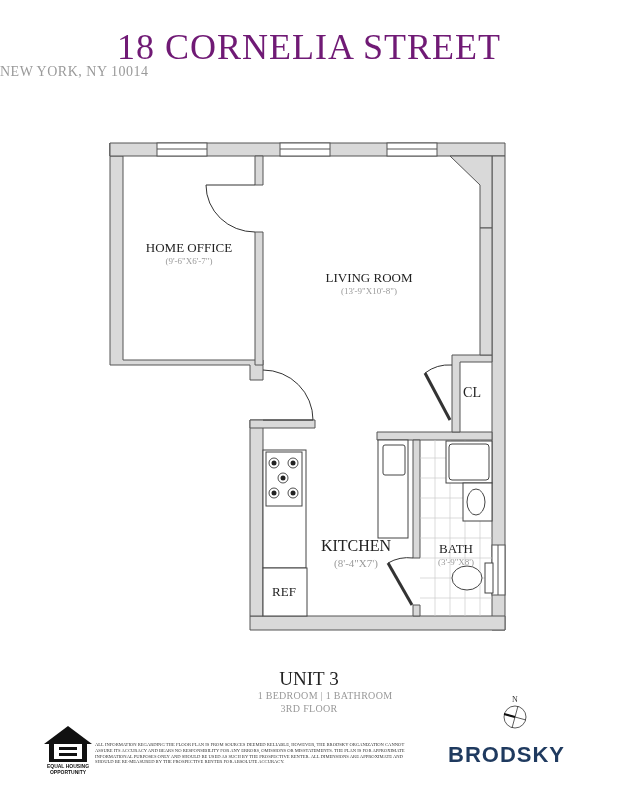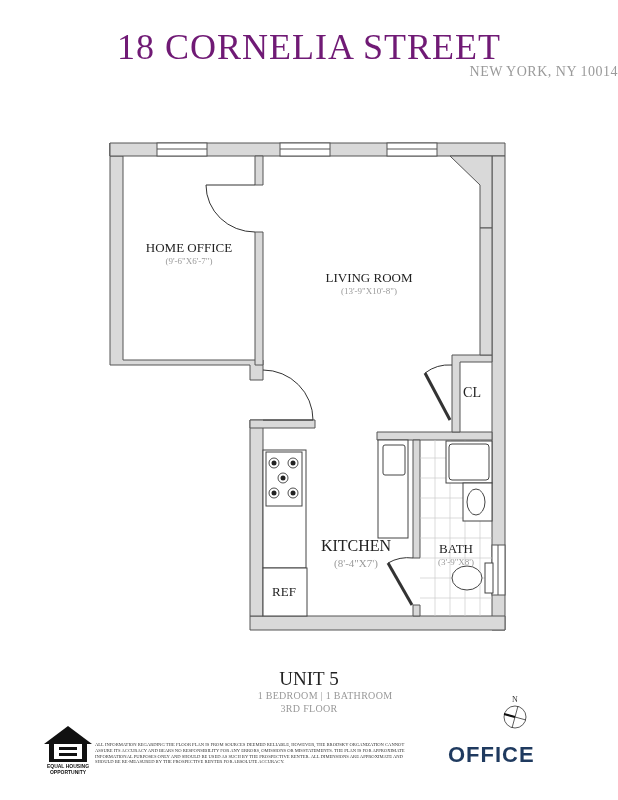--- a/index.html
+++ b/index.html
@@ -1,18 +1,18 @@
 <!DOCTYPE html>
 <html><head>
   <meta charset="utf-8">
   <style>
     html, body { margin:0; padding:0; background:#ffffff; }
     body { width:618px; height:800px; position:relative; overflow:hidden; font-family:"Liberation Serif", serif; }
     .title { position:absolute; left:0; width:618px; top:26px; text-align:center; font-size:36px; letter-spacing:1px; color:#701a75; font-family:"Liberation Serif", serif; }
-    .subtitle { position:absolute; left:0; width:618px; top:64px; text-align:right; font-size:14px; letter-spacing:0.5px; color:#9a9a9a; font-family:"Liberation Serif", serif; }
+    .subtitle { position:absolute; left:0; width:618px; top:64px; text-align:left; font-size:14px; letter-spacing:0.5px; color:#9a9a9a; font-family:"Liberation Serif", serif; }
     #plan { position:absolute; left:0; top:0; }
     .unit { position:absolute; left:0; width:618px; top:668px; text-align:center; font-size:19px; color:#222; }
     .unit-info { position:absolute; left:0; width:618px; text-align:center; font-size:10px; color:#999; letter-spacing:0.3px; }
     .disclaimer { position:absolute; left:95px; top:742px; width:325px; font-size:4.6px; line-height:5.8px; color:#333; text-transform:uppercase; font-family:"Liberation Serif", serif; }
     .brand { position:absolute; left:448px; top:742px; font-family:"Liberation Sans", sans-serif; font-weight:bold; font-size:22px; color:#1f3a5f; letter-spacing:1px; }
     .eho { position:absolute; left:42px; top:724px; width:52px; height:52px; }
     .compass { position:absolute; left:500px; top:694px; width:30px; height:36px; }
     .room-label { font-family:"Liberation Serif", serif; fill:#222; }
     .room-dim { font-family:"Liberation Serif", serif; fill:#9a9a9a; }
   </style>
@@ -116,21 +116,21 @@
   <text class="room-label" x="369" y="282" font-size="13" text-anchor="middle">LIVING ROOM</text>
   <text class="room-dim" x="369" y="294" font-size="9" text-anchor="middle">(13'-9"X10'-8")</text>
   <text class="room-label" x="472" y="397" font-size="14" text-anchor="middle">CL</text>
   <text class="room-label" x="356" y="551" font-size="16" text-anchor="middle">KITCHEN</text>
   <text class="room-dim" x="356" y="567" font-size="11" text-anchor="middle">(8'-4"X7')</text>
   <text class="room-label" x="456" y="553" font-size="13" text-anchor="middle">BATH</text>
   <text class="room-dim" x="456" y="565" font-size="9" text-anchor="middle">(3'-9"X8')</text>
   <text class="room-label" x="284" y="596" font-size="13" text-anchor="middle">REF</text>
 </svg>
 
-<div class="unit">UNIT 5</div>
+<div class="unit">UNIT 3</div>
 <div class="unit-info" style="top:690px;padding-left:16px;">1 BEDROOM | 1 BATHROOM</div>
 <div class="unit-info" style="top:703px;text-align:center;">3RD FLOOR</div>
 
 <svg class="eho" viewBox="0 0 52 52">
   <path d="M26,2 L2,20 L7,20 L7,38 L45,38 L45,20 L50,20 Z" fill="#111"></path>
   <rect x="12" y="20" width="28" height="15" fill="#fff"></rect>
   <rect x="17" y="23" width="18" height="3" fill="#111"></rect>
   <rect x="17" y="29" width="18" height="3" fill="#111"></rect>
   <text x="26" y="44" font-size="5" text-anchor="middle" font-family="Liberation Sans, sans-serif" font-weight="bold" fill="#111">EQUAL HOUSING</text>
   <text x="26" y="50" font-size="5" text-anchor="middle" font-family="Liberation Sans, sans-serif" font-weight="bold" fill="#111">OPPORTUNITY</text>
@@ -139,13 +139,13 @@
 <div class="disclaimer">All information regarding the floor plan is from sources deemed reliable, however, the Brodsky Organization cannot assure its accuracy and bears no responsibility for any errors, omissions or misstatements. The plan is for approximate informational purposes only and should be used as such by the prospective renter. All dimensions are approximate and should be re-measured by the prospective renter for absolute accuracy.</div>
 
 <svg class="compass" viewBox="0 0 30 36">
   <text x="15" y="8" font-size="8" text-anchor="middle" font-family="Liberation Serif, serif" fill="#333">N</text>
   <circle cx="15" cy="23" r="11" fill="none" stroke="#333" stroke-width="0.8"></circle>
   <line x1="18" y1="12" x2="12" y2="34" stroke="#333" stroke-width="0.8"></line>
   <line x1="4" y1="20" x2="26" y2="26" stroke="#333" stroke-width="0.8"></line>
   <line x1="4" y1="20" x2="15" y2="23" stroke="#111" stroke-width="2"></line>
 </svg>
 
-<div class="brand">OFFICE</div>
+<div class="brand">BRODSKY</div>
 
 </body></html>

